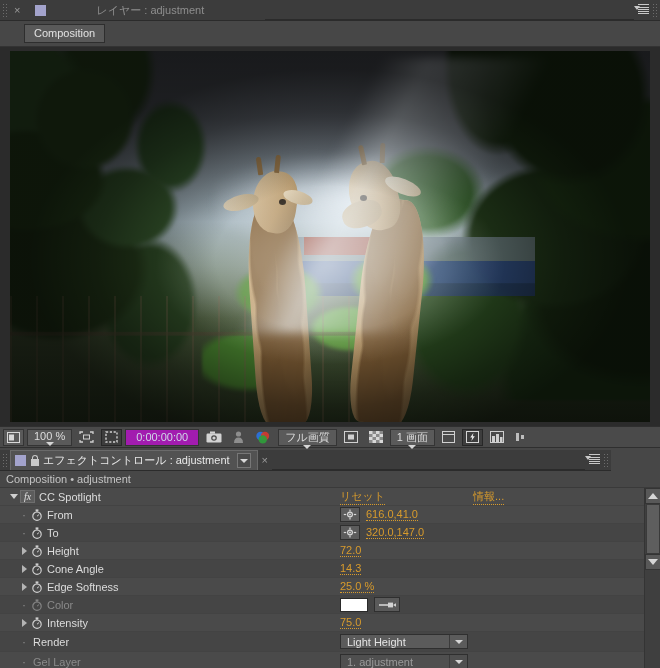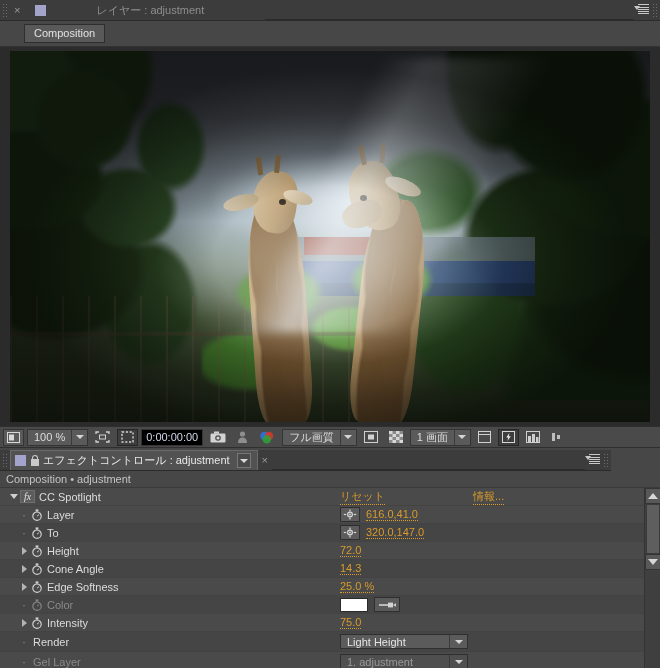--- a/index.html
+++ b/index.html
@@ -221,31 +221,31 @@
   }
   .tbtn {
     height:17px; min-width:19px; background:#5a5a5a; border:1px solid #343434;
     display:flex; align-items:center; justify-content:center; padding:0 3px;
     color:#ddd; font-size:10px;
   }
   .tbtn.flat { background:transparent; border:1px solid transparent; }
   .tbtn.pressed { background:#3d3d3d; border:1px solid #272727; }
   .combo {
     height:17px; background:#5a5a5a; border:1px solid #343434;
-    display:flex; align-items:center; color:#ddd; font-size:11px;
+    display:flex; align-items:center; color:#ddd; font-size:11px;flex-direction:column;
   }
   .combo .val { padding:0 6px; white-space:nowrap; }
   .combo .sep { width:1px; height:15px; background:#3a3a3a; }
   .combo .arrow {
     width:15px; display:flex; align-items:center; justify-content:center;
   }
   .caret-s { width:0;height:0;border-left:4px solid transparent;border-right:4px solid transparent;border-top:4px solid #d5d5d5; }
   .tcode {
-    height:17px; background:#000000; border:1px solid #343434;
-    color:#cfd8e8; font-size:11px; padding:0 4px; display:flex; align-items:center;
+    height:17px; background:#a21caf; border:1px solid #343434;
+    color:#cfd8e8; font-size:11px; padding:0 10px; display:flex; align-items:center;
     font-family:"Liberation Sans", sans-serif;
   }
 
   
   .ico { display:block; }
 
   
   .ec-tabbar {
     position:absolute; left:0; top:450px; width:611px; height:21px;
     background:#3c3c3c; display:flex; align-items:center;
@@ -576,21 +576,21 @@
       <div class="col-name indent-2">
         <span class="dot">·</span>
         <span class="stopwatch">
           <svg class="ico" width="14" height="14" viewBox="0 0 14 14">
               <circle cx="7" cy="8.2" r="4.2" fill="none" stroke="#cfcfcf" stroke-width="1.2"></circle>
               <rect x="5.6" y="1.4" width="2.8" height="1.7" fill="#cfcfcf"></rect>
               <line x1="7" y1="3.1" x2="7" y2="4.2" stroke="#cfcfcf" stroke-width="1.2"></line>
               <line x1="7" y1="8.2" x2="9" y2="6.6" stroke="#cfcfcf" stroke-width="1"></line>
             </svg>
         </span>
-        <span class="pname">Layer</span>
+        <span class="pname">From</span>
       </div>
       <div class="col-val">
         <span class="pickbtn">
           <svg class="ico" width="14" height="11" viewBox="0 0 14 11">
               <circle cx="7" cy="5.5" r="2.4" fill="none" stroke="#d8d8d8" stroke-width="1.2"></circle>
               <circle cx="7" cy="5.5" r="0.9" fill="#d8d8d8"></circle>
               <line x1="7" y1="0.5" x2="7" y2="2.4" stroke="#d8d8d8" stroke-width="1.2"></line>
               <line x1="7" y1="8.6" x2="7" y2="10.5" stroke="#d8d8d8" stroke-width="1.2"></line>
               <line x1="0.8" y1="5.5" x2="3.2" y2="5.5" stroke="#d8d8d8" stroke-width="1.2"></line>
               <line x1="10.8" y1="5.5" x2="13.2" y2="5.5" stroke="#d8d8d8" stroke-width="1.2"></line>

